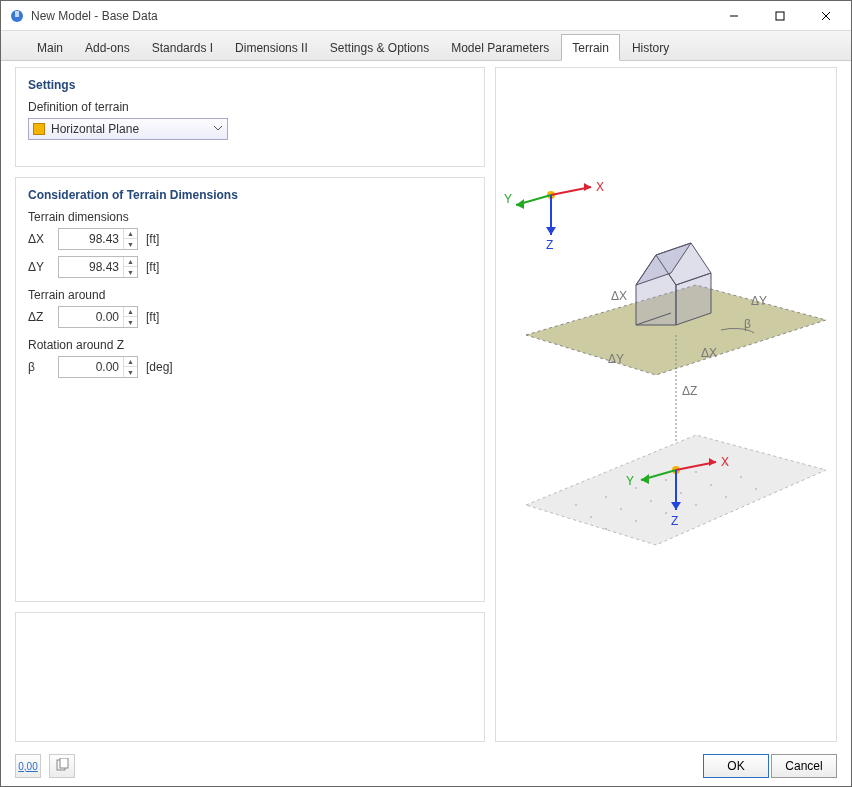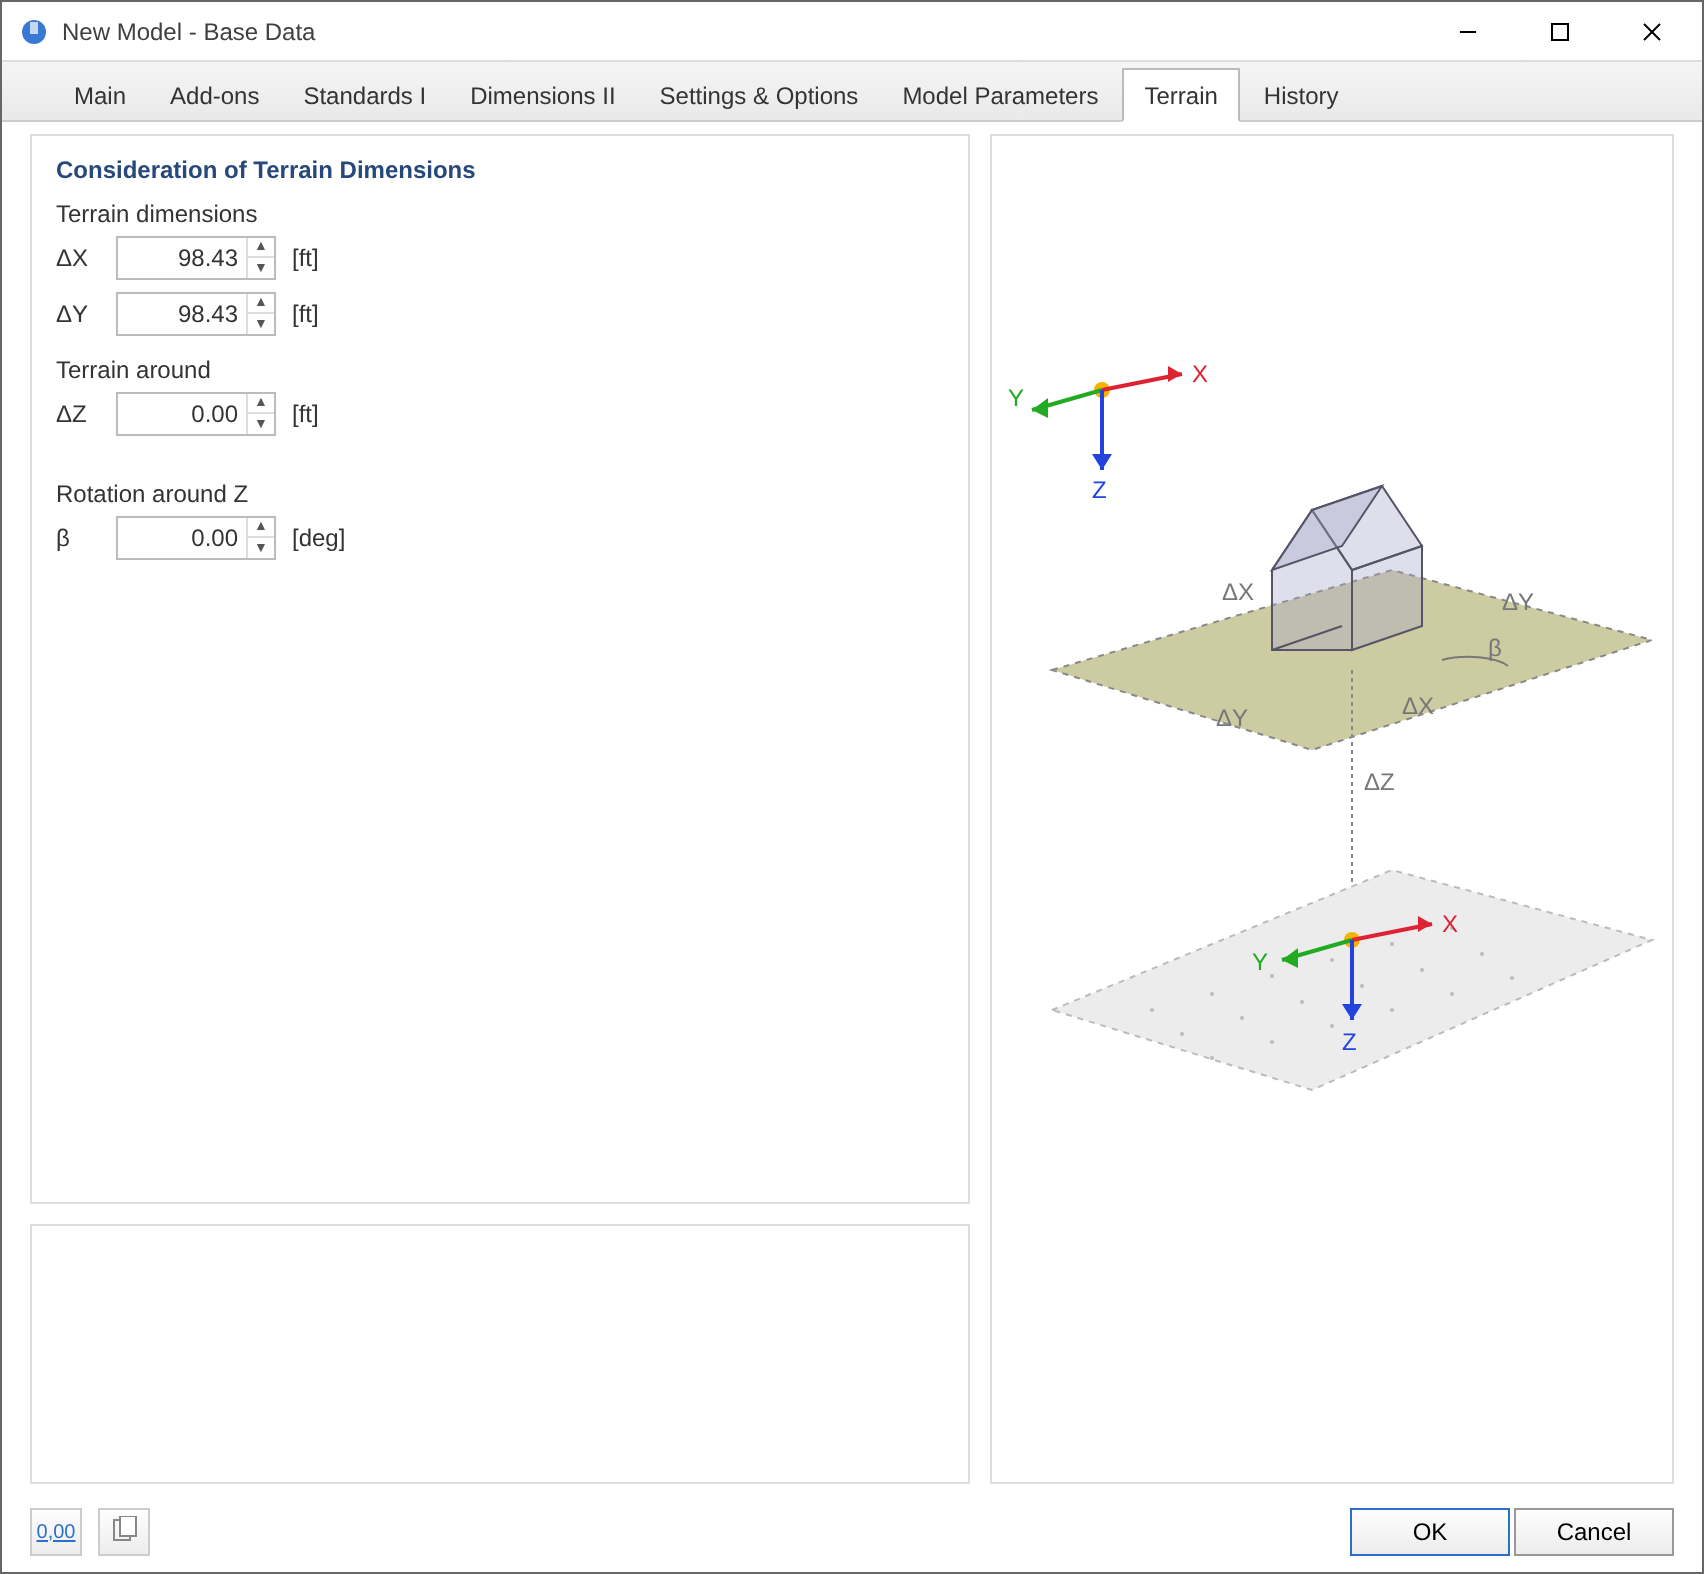--- a/index.html
+++ b/index.html
@@ -28,21 +28,21 @@
   .numinput .val { flex:1; text-align:right; padding-right:4px; font-size:12px;}
   .spin { display:flex; flex-direction:column; width:14px;}
   .spin div { height:10px; display:flex; align-items:center; justify-content:center; font-size:7px; color:#555; border-left:1px solid #ddd;}
   .spin div:first-child{ border-bottom:1px solid #ddd;}
   .unit { color:#333; }
   .rightcol { flex:1; border:1px solid #ddd; background:#fff; display:flex; align-items:center; justify-content:center; position:relative;}
   .footer { height:40px; display:flex; align-items:center; padding:0 14px; border-top:0; }
   .footer-left { display:flex; gap:8px;}
   .toolbtn { width:26px; height:24px; border:1px solid #ccc; background:linear-gradient(#fefefe,#ececec); display:flex; align-items:center; justify-content:center; font-size:10px; cursor:pointer;}
   .footer-spacer { flex:1; }
-  .btn { width:80px; height:24px; border:1px solid #999; background:linear-gradient(#fefefe,#ececec); font-size:12px; cursor:pointer;}
+  .btn { width:66px; height:24px; border:1px solid #999; background:linear-gradient(#fefefe,#ececec); font-size:12px; cursor:pointer;}
   .btn.primary { border:1px solid #2a6fc9; }
   .btn + .btn { margin-left:2px; }
   svg text { font-family: "Segoe UI", sans-serif; }
 </style>
 </head>
 <body>
 
 <div class="window">
 
   <div class="titlebar">
@@ -80,20 +80,33 @@
     <div class="tab">Dimensions II</div>
     <div class="tab">Settings &amp; Options</div>
     <div class="tab">Model Parameters</div>
     <div class="tab active">Terrain</div>
     <div class="tab">History</div>
   </div>
 
   <div class="content">
     <div class="leftcol">
 
+      <div class="panel" style="height:100px;">
+        <div class="section-title">Settings</div>
+        <span class="label">Definition of terrain</span>
+        <div class="dropdown">
+          <span class="swatch"></span>
+          <span class="sel">Horizontal Plane</span>
+          <span class="chev">
+            <svg width="10" height="10">
+                <path d="M1 3 L5 7 L9 3" fill="none" stroke="#555" stroke-width="1"></path>
+              </svg>
+          </span>
+        </div>
+      </div>
 
       <div class="panel" style="flex:1;">
         <div class="section-title">Consideration of Terrain Dimensions</div>
 
         <span class="label">Terrain dimensions</span>
         <div class="row">
           <span class="sym">ΔX</span>
           <div class="numinput">
             <span class="val">98.43</span>
             <div class="spin">
@@ -121,21 +134,21 @@
           <div class="numinput">
             <span class="val">0.00</span>
             <div class="spin">
                 <div>▲</div>
                 <div>▼</div>
               </div>
           </div>
           <span class="unit">[ft]</span>
         </div>
 
-        <span class="label" style="margin-top:22px;">Rotation around Z</span>
+        <span class="label" style="margin-top:10px;">Rotation around Z</span>
         <div class="row">
           <span class="sym">β</span>
           <div class="numinput">
             <span class="val">0.00</span>
             <div class="spin">
                 <div>▲</div>
                 <div>▼</div>
               </div>
           </div>
           <span class="unit">[deg]</span>

